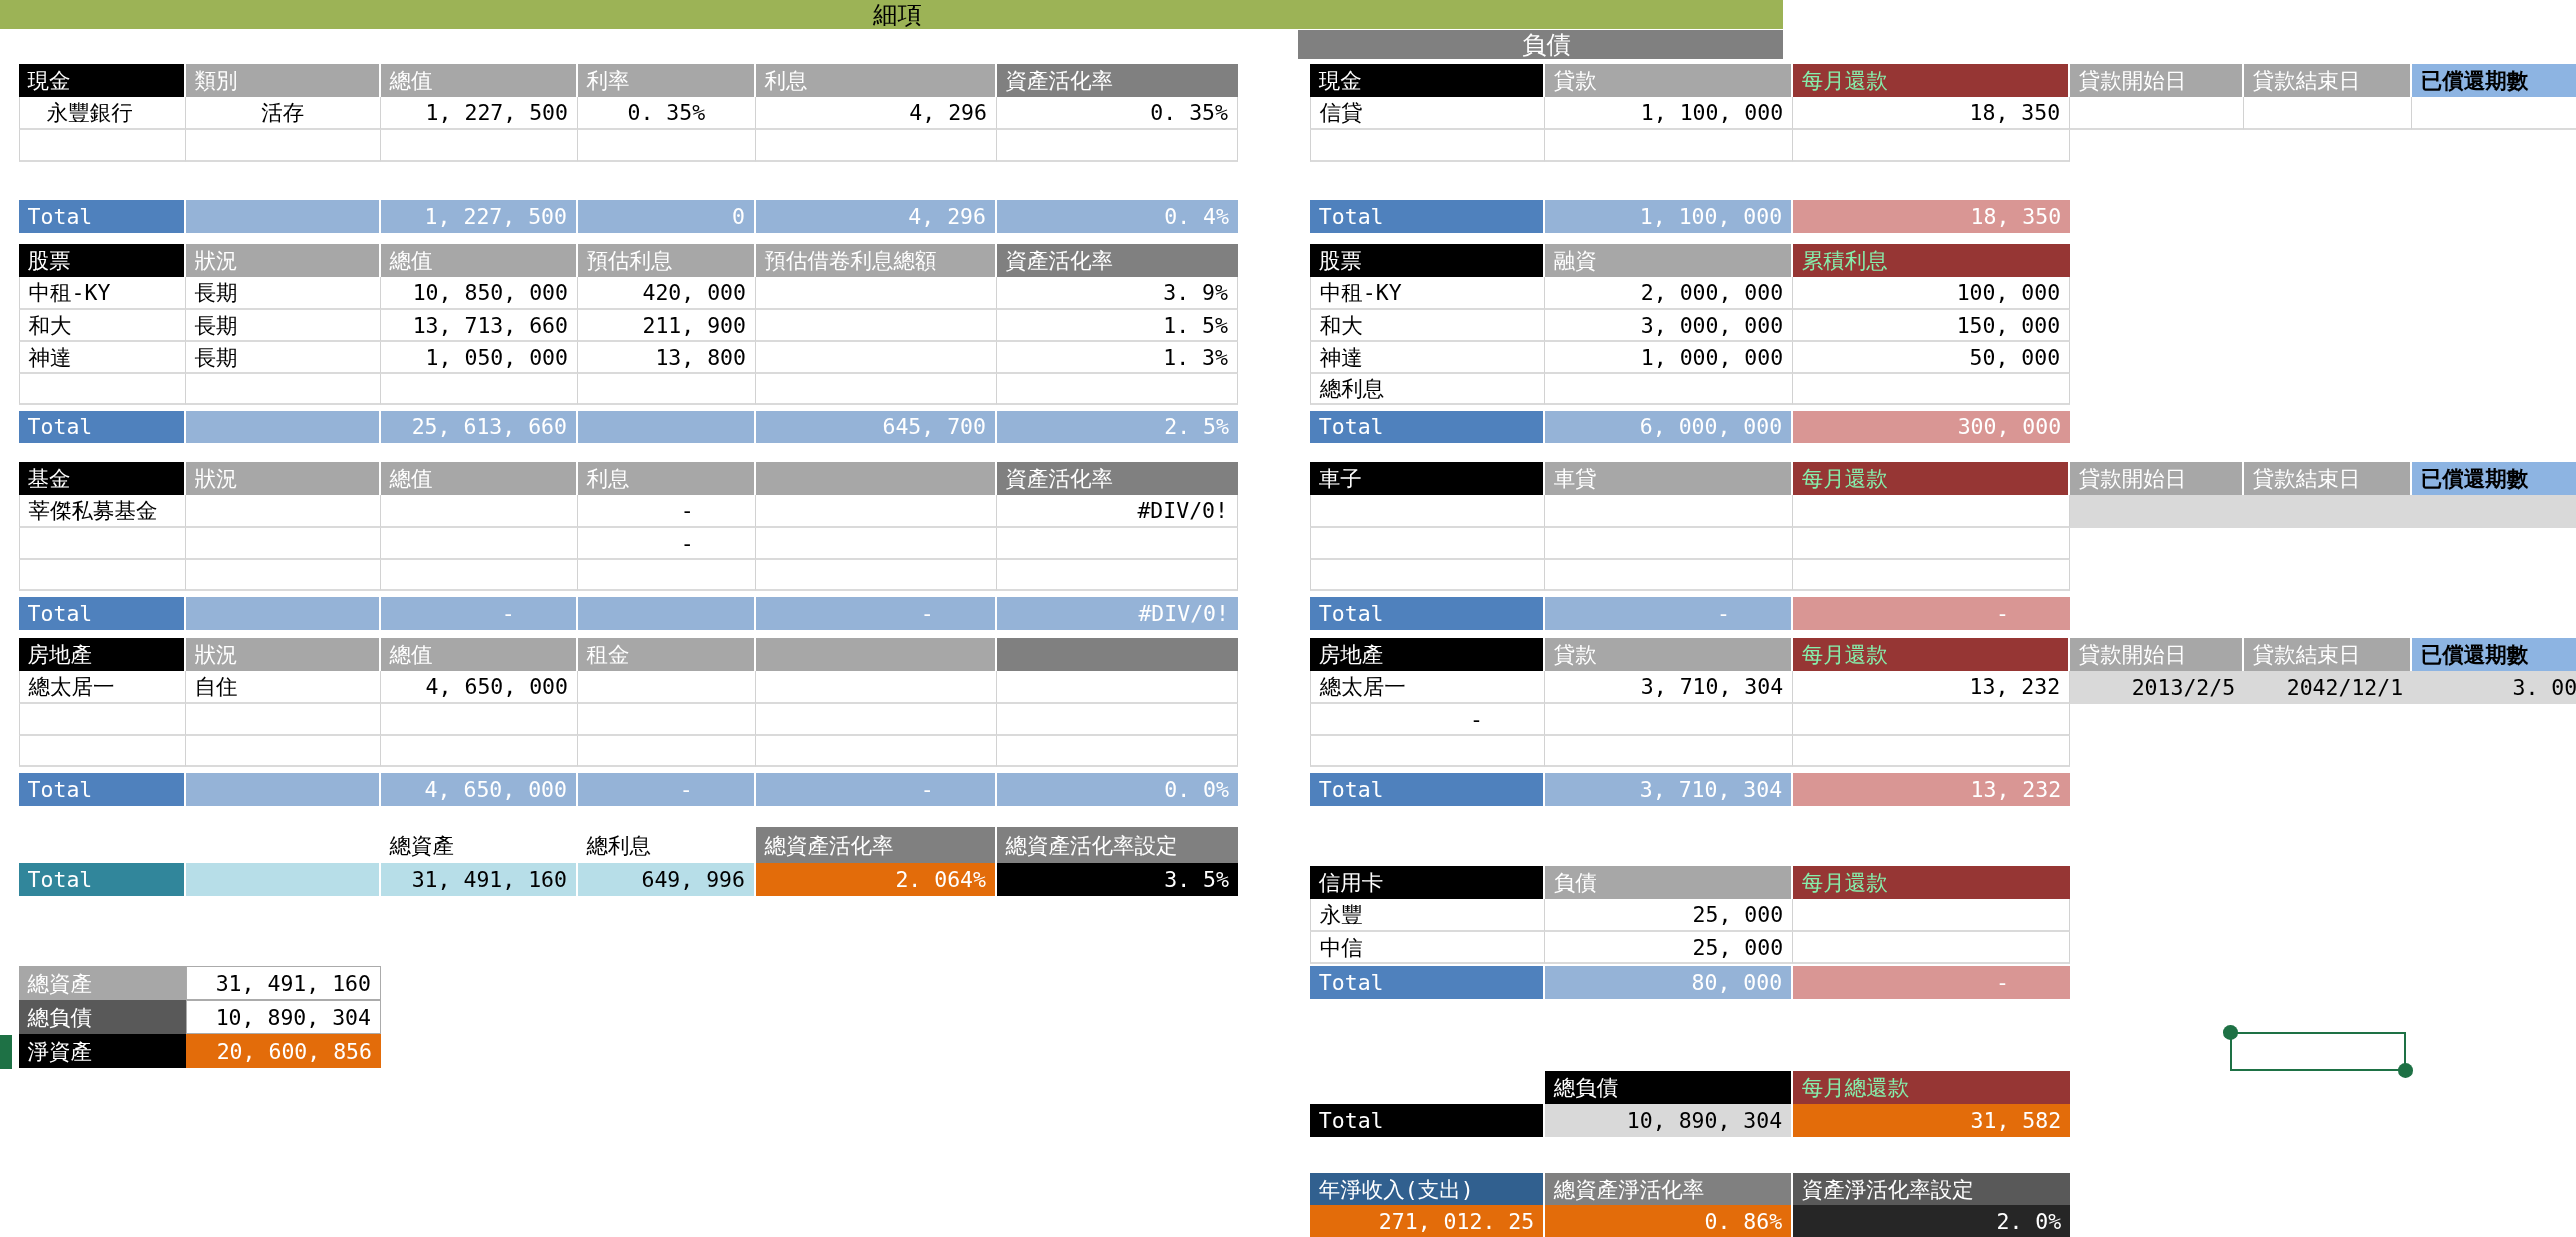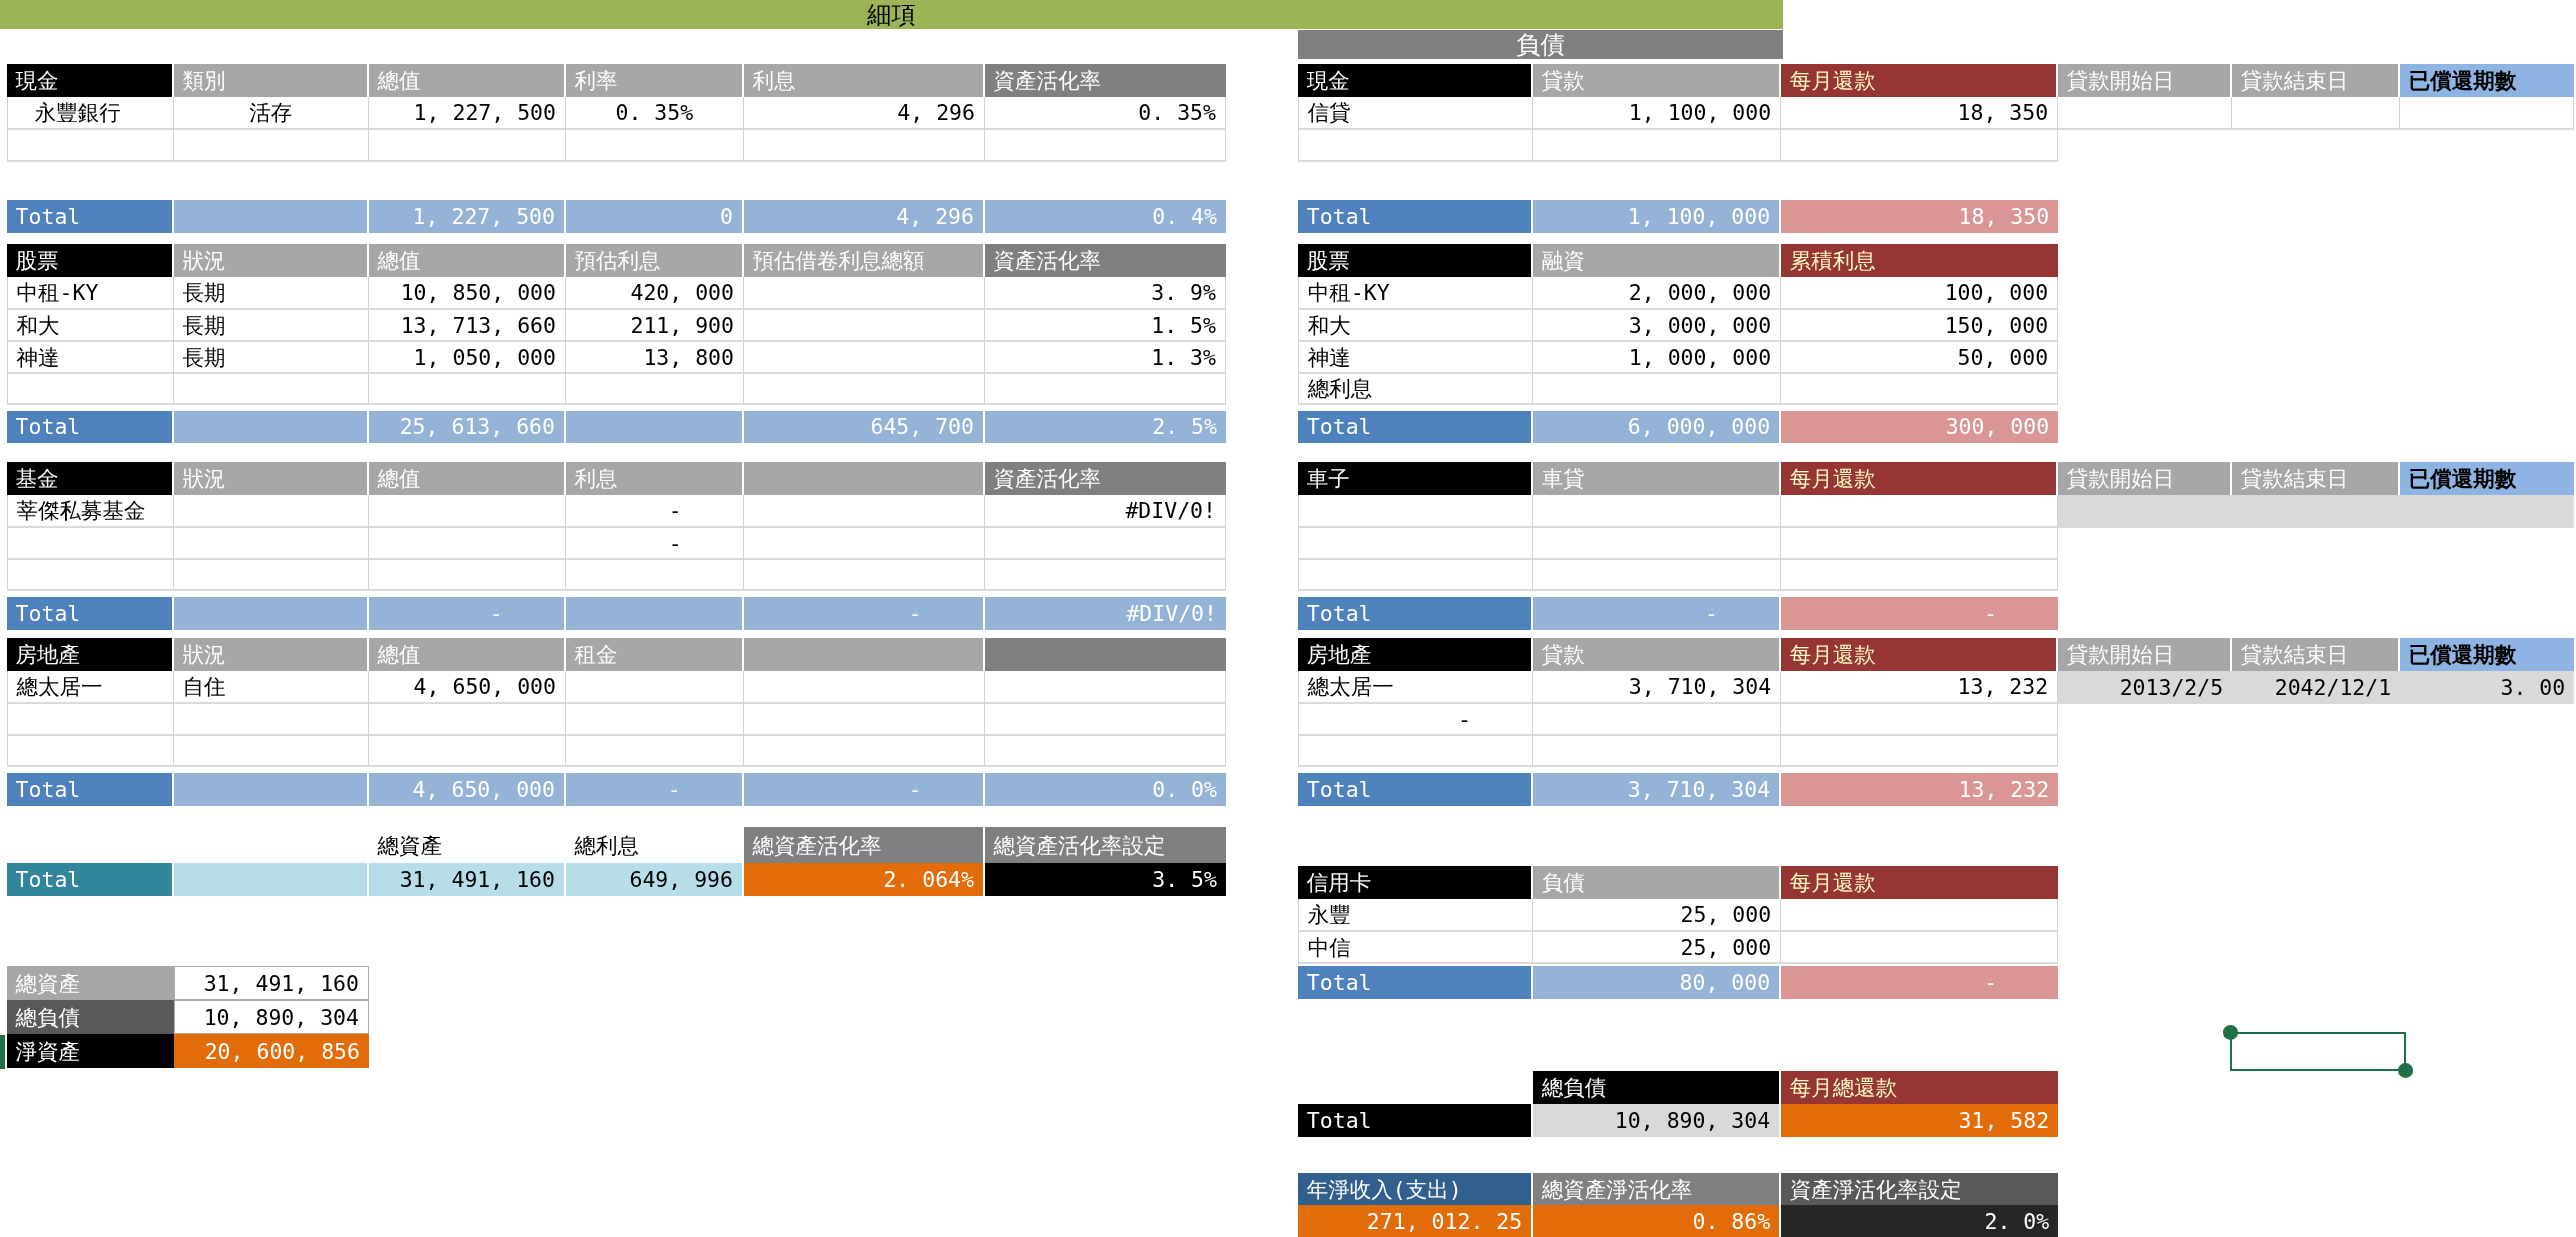--- a/index.html
+++ b/index.html
@@ -1,20 +1,20 @@
 <!DOCTYPE html>
 <html><head>
 <meta charset="utf-8">
 <style>
   * { box-sizing: border-box; }
   html,body { margin:0; padding:0; background:#fff; }
   body { font-family:"DejaVu Sans Mono","DejaVu Sans",monospace; }
   .sheet { position:relative; width:2576px; height:1237px; background:#fff; overflow:hidden;
            color:#000; font-size:21.5px; }
-  .abs { position:absolute; }
+  .abs { position:absolute;padding-left:12px; }
   .row { display:flex; }
   .c { display:flex; align-items:center; padding:0 8.8px; overflow:hidden; white-space:nowrap;
        flex:0 0 auto; height:100%; }
   .hrow .c, .trow .c { border-right:2px solid #fff; }
   .hrow .c:last-child, .trow .c:last-child { border-right:none; }
   .d { background:#fff; border-right:1px solid #D2D2D2; border-bottom:2px solid #DADADA; }
   .d.first { border-left:1px solid #D2D2D2; }
   .n { justify-content:flex-end; }
   .ctr { justify-content:center; }
   .dash { justify-content:flex-end; padding-right:61px; }
@@ -23,21 +23,21 @@
   
   .c1{width:167px}.c2{width:195px}.c3{width:197px}.c4{width:178px}.c5{width:241px}.c6{width:241px}
   
   .r1{width:235px}.r2{width:248px}.r3{width:277px}.r4{width:174px}.r5{width:168px}.r6{width:174px}
   .r456{width:516px}
   
   .bk{background:#000;color:#fff}
   .g1{background:#A7A7A7;color:#fff}
   .g2{background:#808080;color:#fff}
   .g3{background:#595959;color:#fff}
-  .dr{background:#963634;color:#fef9c3}
+  .dr{background:#963634;color:#86efac}
   .lb{background:#8DB4E2;color:#000}
   .bl{background:#4F81BD;color:#fff}
   .tb{background:#95B3D7;color:#fff}
   .pk{background:#D99694;color:#fff}
   .tl{background:#31869B;color:#fff}
   .ltl{background:#B7DEE8;color:#000}
   .or{background:#E36C0A;color:#fff}
   .nb{background:#262626;color:#fff}
   .fill{background:#D9D9D9;color:#000}
   .nv{background:#31608F;color:#fff}

